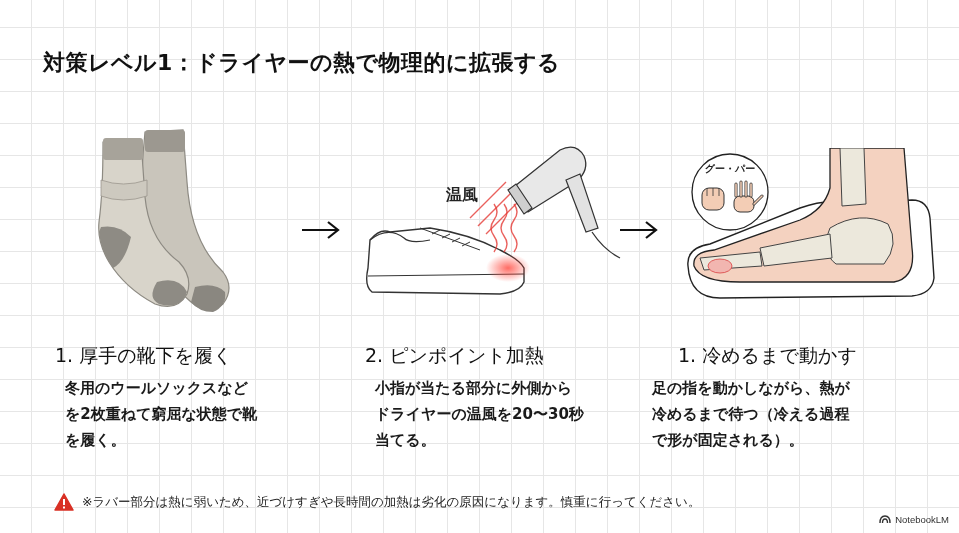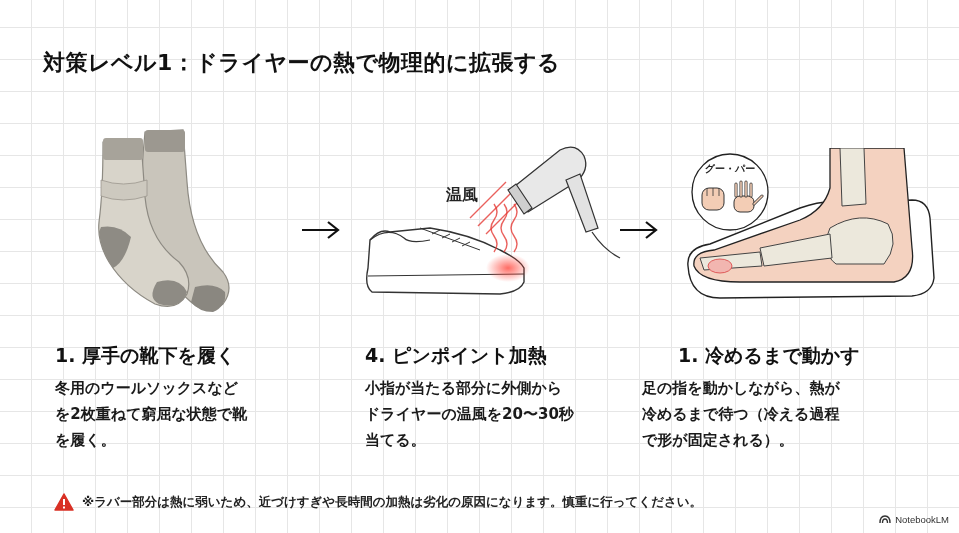--- a/index.html
+++ b/index.html
@@ -15,30 +15,31 @@
       color: #111;
     }
     .title {
       position: absolute; left: 43px; top: 33px;
       font-size: 22px; font-weight: bold; letter-spacing: 0.5px; color: #111;
       white-space: nowrap;
     }
     .illus { position: absolute; }
     .arrow { position: absolute; }
     .step-title {
-      position: absolute; font-size: 19px; font-weight: bold; white-space: nowrap; color: #111;
+      position: absolute; font-size: 19px; font-weight: normal; white-space: nowrap; color: #111;
     }
     .step-body {
       position: absolute; font-size: 15px; font-weight: bold; line-height: 26px; color: #1a1a1a;
       white-space: pre-line;
+      margin-left: 10px;
     }
     .warn {
       position: absolute; left: 54px; top: 493px; display: flex; align-items: center; gap: 8px;
     }
-    .warn-text { font-size: 12.5px; font-weight: bold; color: #222; white-space: nowrap; }
+    .warn-text { font-size: 12.5px; font-weight: normal; color: #222; white-space: nowrap; }
     .brand {
       position: absolute; right: 10px; bottom: 8px; display: flex; gap: 4px;
       font-family: "Liberation Sans", sans-serif; font-size: 9.5px; color: #333;
     }
     .label-warm {
       position: absolute; left: 446px; top: 185px; font-size: 16px; font-weight: bold; color: #222;
     }
     .gp-label { font-size: 10px; font-weight: bold; fill: #222; }
   </style>
 </head>
@@ -128,21 +129,21 @@
       <path d="M56 48 v-12 M61 48 v-14 M66 48 v-14 M71 48 v-12 M74 56 l8 -8" stroke="#f3cdb5" stroke-width="1.6" stroke-linecap="round"></path>
     </g>
   </g>
 </svg>
 
 <div class="step-title" style="left:55px;top:343px">1. 厚手の靴下を履く</div>
 <div class="step-body" style="left:55px;top:375px">冬用のウールソックスなど
 を2枚重ねて窮屈な状態で靴
 を履く。</div>
 
-<div class="step-title" style="left:365px;top:343px">4. ピンポイント加熱</div>
+<div class="step-title" style="left:365px;top:343px">2. ピンポイント加熱</div>
 <div class="step-body" style="left:365px;top:375px">小指が当たる部分に外側から
 ドライヤーの温風を20〜30秒
 当てる。</div>
 
 <div class="step-title" style="left:678px;top:343px">1. 冷めるまで動かす</div>
 <div class="step-body" style="left:642px;top:375px">足の指を動かしながら、熱が
 冷めるまで待つ（冷える過程
 で形が固定される）。</div>
 
 <div class="warn">

